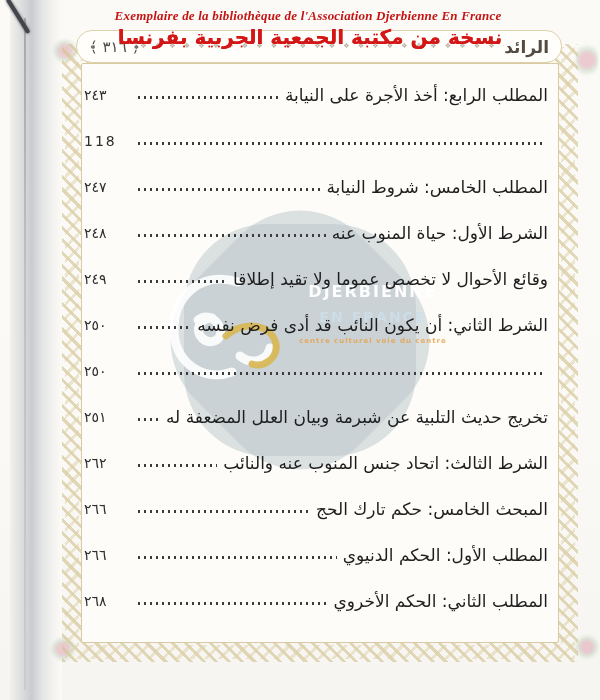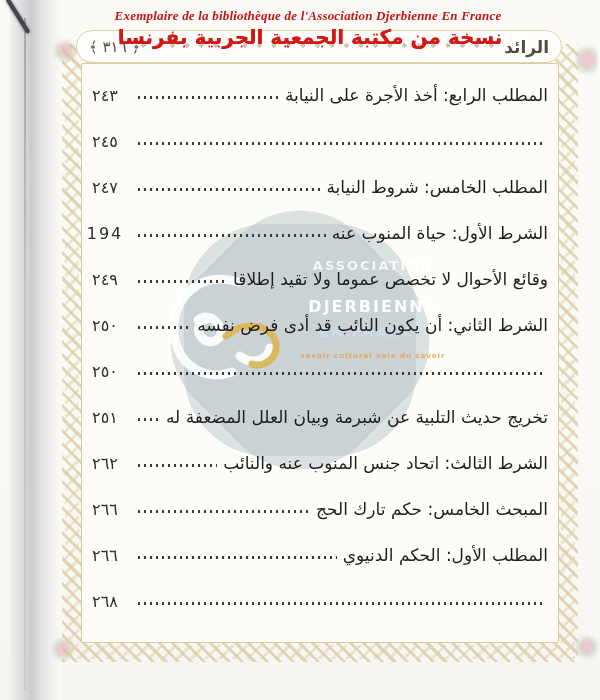--- a/index.html
+++ b/index.html
@@ -96,22 +96,22 @@
   .toc-entry-title{
     font-size:17px;color:#1e1e1e;white-space:nowrap;
   }
   .toc-dot-leader{
     flex:1;height:1.1em;margin:0 6px 0 10px;min-width:20px;
     background-image:radial-gradient(circle,#3c3c3c 1.15px,transparent 1.35px);
     background-size:6px 5px;background-repeat:repeat-x;
     background-position:0 calc(100% - 4px);
   }
   .toc-page-number{
-    font-size:16px;color:#2d2d2d;white-space:nowrap;direction:ltr;
-    min-width:42px;text-align:center;letter-spacing:2px;
+    font-size:14px;color:#2d2d2d;white-space:nowrap;direction:ltr;
+    min-width:42px;text-align:left;letter-spacing:2px;
   }
 </style>
 </head>
 <body>
 
 <div class="page-scan">
 
   <div class="spine-shadow"></div>
   <div class="spine-line"></div>
   <div class="spine-top-mark"></div>
@@ -136,24 +136,23 @@
       <g fill="none" stroke="rgba(255,255,255,0.92)" stroke-width="9" stroke-linecap="round">
         <path d="M78,22 C40,10 12,38 14,72 C16,104 44,122 72,112"></path>
         <path d="M52,58 C40,58 34,70 42,78 C50,86 64,80 60,68 C56,58 46,54 38,60"></path>
         <path d="M80,96 C92,106 108,100 110,88"></path>
       </g>
       <g fill="none" stroke="rgba(217,181,74,0.9)" stroke-width="7" stroke-linecap="round">
         <path d="M66,76 C84,60 112,64 116,84 C118,98 104,108 92,104"></path>
       </g>
     </svg>
     <div class="wm-text">
-      <div class="wm-line1">ASSOCIATION</div>
       <div class="wm-line2">DJERBIENNE</div>
       <div class="wm-line3">EN FRANCE</div>
-      <div class="wm-line4">savoir culturel voie du savoir</div>
+      <div class="wm-line4">centre culturel voie du centre</div>
     </div>
   </div>
 
   <div class="header-tab">
     <div class="page-number">﴿ ٣١٦ ﴾</div>
     <div class="ornament-chain">❖ ❖ ❖ ❖ ❖ ❖ ❖ ❖ ❖ ❖ ❖ ❖ ❖ ❖ ❖ ❖ ❖ ❖ ❖ ❖ ❖ ❖ ❖ ❖ ❖ ❖ ❖ ❖ ❖ ❖ ❖ ❖ ❖ ❖ ❖ ❖</div>
     <div class="book-title">الرائد</div>
   </div>
 
   <div class="french-stamp">Exemplaire de la bibliothèque de l'Association Djerbienne En France</div>
@@ -161,33 +160,33 @@
 
   <div class="toc">
   <div class="toc-row">
     <span class="toc-entry-title">المطلب الرابع: أخذ الأجرة على النيابة</span>
     <span class="toc-dot-leader"></span>
     <span class="toc-page-number">٢٤٣</span>
   </div>
 
   <div class="toc-row">
     <span class="toc-dot-leader"></span>
-    <span class="toc-page-number">٢٤٥</span>
+    <span class="toc-page-number">118</span>
   </div>
 
   <div class="toc-row">
     <span class="toc-entry-title">المطلب الخامس: شروط النيابة</span>
     <span class="toc-dot-leader"></span>
     <span class="toc-page-number">٢٤٧</span>
   </div>
 
   <div class="toc-row">
     <span class="toc-entry-title">الشرط الأول: حياة المنوب عنه</span>
     <span class="toc-dot-leader"></span>
-    <span class="toc-page-number">194</span>
+    <span class="toc-page-number">٢٤٨</span>
   </div>
 
   <div class="toc-row">
     <span class="toc-entry-title">وقائع الأحوال لا تخصص عموما ولا تقيد إطلاقا</span>
     <span class="toc-dot-leader"></span>
     <span class="toc-page-number">٢٤٩</span>
   </div>
 
   <div class="toc-row">
     <span class="toc-entry-title">الشرط الثاني: أن يكون النائب قد أدى فرض نفسه</span>
@@ -218,18 +217,19 @@
     <span class="toc-page-number">٢٦٦</span>
   </div>
 
   <div class="toc-row">
     <span class="toc-entry-title">المطلب الأول: الحكم الدنيوي</span>
     <span class="toc-dot-leader"></span>
     <span class="toc-page-number">٢٦٦</span>
   </div>
 
   <div class="toc-row">
+    <span class="toc-entry-title">المطلب الثاني: الحكم الأخروي</span>
     <span class="toc-dot-leader"></span>
     <span class="toc-page-number">٢٦٨</span>
   </div>
 </div>
 
 </div>
 
 </body></html>

